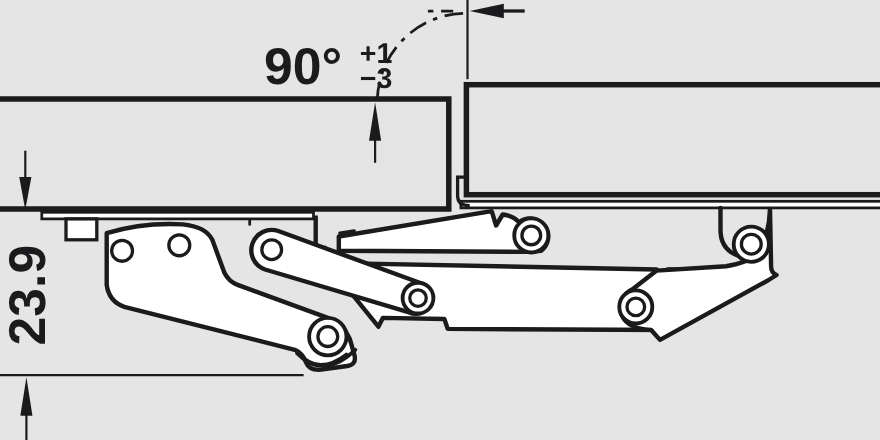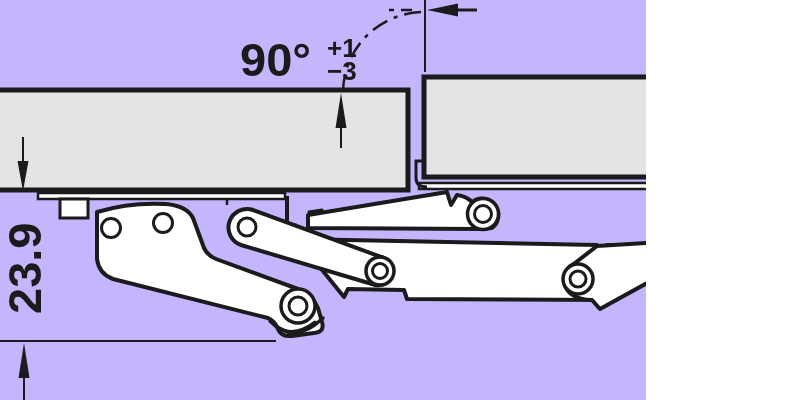--- a/index.html
+++ b/index.html
@@ -1,16 +1,16 @@
 <!DOCTYPE html>
 <html><head>
 <meta charset="utf-8">
 <style>
   html,body{margin:0;padding:0;background:#ffffff;}
-  .stage{position:relative;width:646px;height:400px;background:#c4b5fd;overflow:hidden;
+  .stage{position:relative;width:800px;height:400px;background:#e5e5e5;overflow:hidden;
          font-family:"Liberation Sans", sans-serif;}
   svg{display:block;}
   .dim-text{font-family:"Liberation Sans", sans-serif;font-weight:bold;fill:#1b1b1d;}
 </style>
 </head>
 <body>
 
 <div class="stage">
 <svg width="800" height="400" viewBox="0 0 800 400">
 

